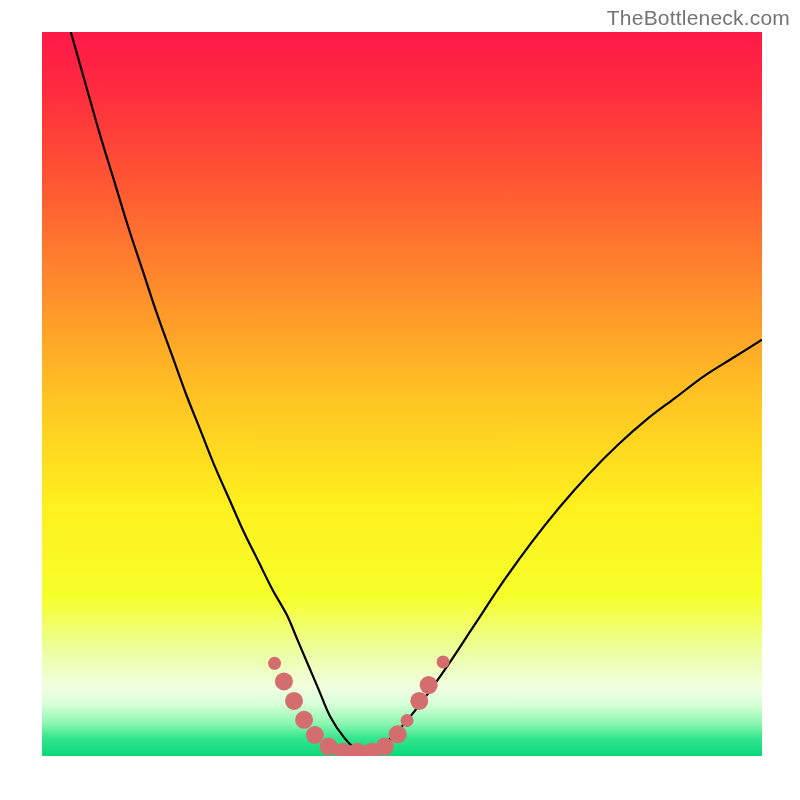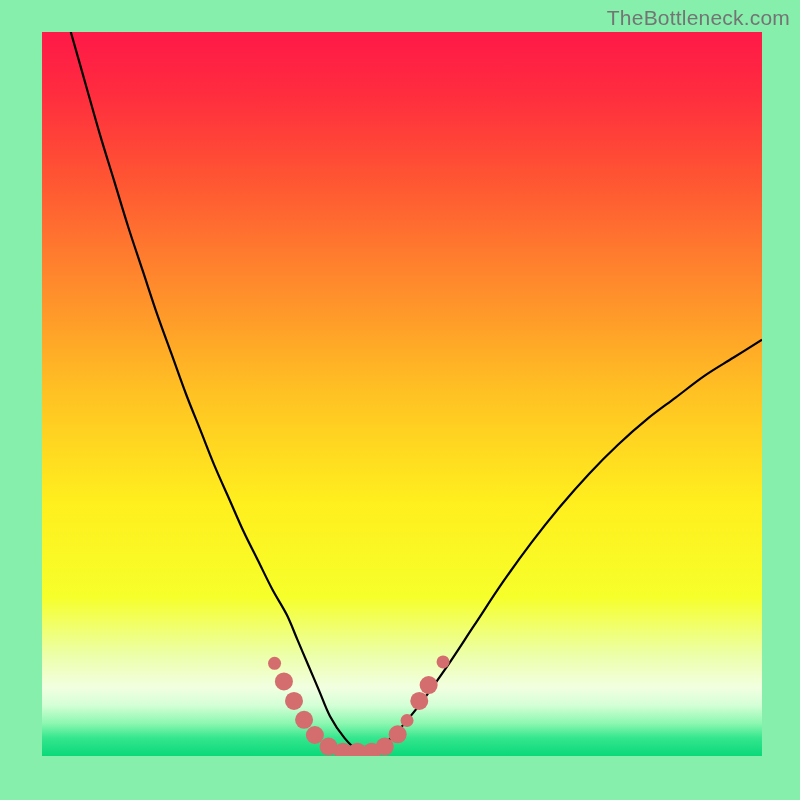--- a/index.html
+++ b/index.html
@@ -10,21 +10,21 @@
     background: #000;
     font-family: Arial, Helvetica, sans-serif;
     overflow: hidden;
   }
   .frame {
     position: absolute;
     left: 0;
     top: 0;
     width: 800px;
     height: 800px;
-    background: #86efac;
+    background: #ffffff;
   }
   .plot-area {
     position: absolute;
     
     left: 42px;
     top: 32px;
     width: 720px;
     height: 724px;
     overflow: hidden;
   }

